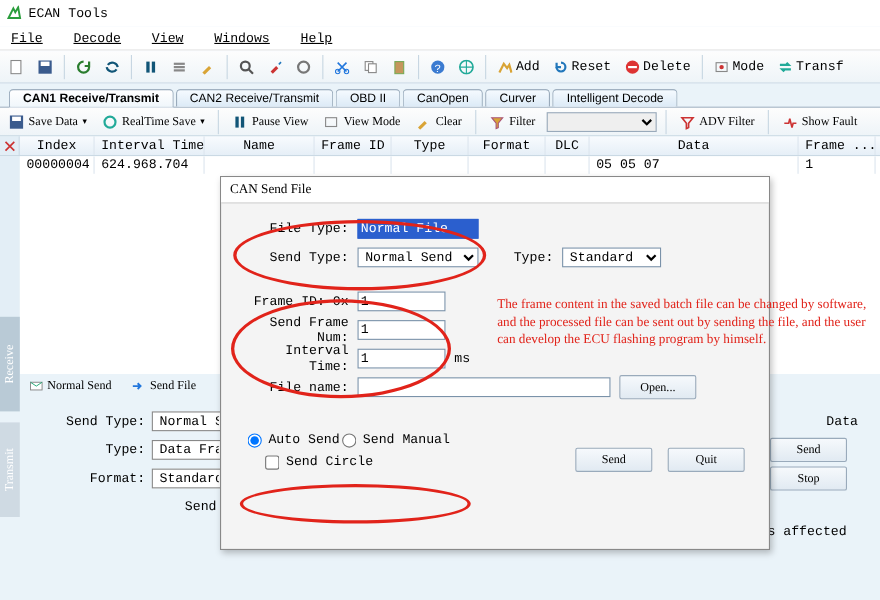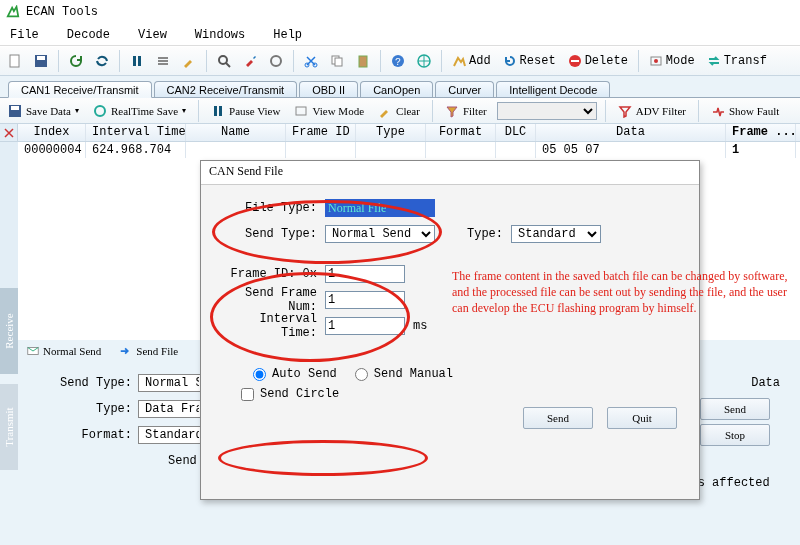--- a/index.html
+++ b/index.html
@@ -1,35 +1,35 @@
 <!DOCTYPE html>
 <html><head>
 <meta charset="utf-8">
 <style>
   * { box-sizing: border-box; margin: 0; padding: 0; }
   body { font-family: "SimSun","Courier New",monospace; font-size: 12px; background: #eaf3f9; color: #000; width: 800px; height: 545px; overflow: hidden; position: relative; }
   .titlebar { background: #fff; height: 24px; display: flex; align-items: center; padding: 0 6px; gap: 6px; }
   .title-icon { width: 14px; height: 14px; display:inline-block; }
   .menubar { background: #fff; height: 22px; display: flex; align-items: center; padding: 0 10px; gap: 28px; border-bottom: 1px solid #ddd;}
-  .menubar span { cursor: pointer; }
+  .menubar span { cursor: pointer; text-decoration: underline; }
   .toolbar { background: linear-gradient(#fdfdfd,#eef4f8); height: 30px; border-top:1px solid #fff; border-bottom: 1px solid #c7d6e2; display: flex; align-items: center; padding: 0 4px; gap: 4px; }
   .tb-btn { width: 22px; height: 22px; border-radius:2px; display:flex; align-items:center; justify-content:center; }
   .tb-sep { width:1px; height:22px; background:#c7d6e2; margin:0 2px;}
   .tb-txt { display:flex; align-items:center; gap:3px; padding:0 4px; height:22px;}
   svg { display:block; }
   .tabstrip { height: 22px; display:flex; align-items:flex-end; padding-left:8px; gap:0; background:#eaf3f9; border-bottom:1px solid #9ab; }
   .tab { padding: 2px 12px 1px; background: linear-gradient(#f5faff,#dceaf6); border:1px solid #9ab; border-bottom:none; border-radius:4px 4px 0 0; margin-right:2px; font-family: Tahoma,Arial; font-size:11px; }
-  .tab.active { background: linear-gradient(#fff,#f0f6fb); border-bottom:1px solid #f0f6fb; position:relative; top:1px; font-weight:normal;}
+  .tab.active { background: linear-gradient(#fff,#f0f6fb); border-bottom:1px solid #f0f6fb; position:relative; top:1px; font-weight:bold;}
   .subtoolbar { height:26px; background:linear-gradient(#fdfdfd,#eef4f8); border-bottom:1px solid #c7d6e2; display:flex; align-items:center; padding:0 4px; gap:6px; font-family:Tahoma; font-size:11px;}
   .subtoolbar .tb-txt { gap:4px;}
   .grid-head { display:flex; background:linear-gradient(#f8fbfe,#e6eff7); height:18px; border-bottom:1px solid #c7d6e2; }
   .grid-head div, .grid-row div { padding:1px 6px; border-right:1px solid #dce5ee; font-family:"Courier New",monospace; font-size:12px; white-space:nowrap; overflow:hidden;}
   .grid-body { background:#fff; height:198px; overflow:hidden; position:relative;}
   .grid-row { display:flex; height:16px;}
-  .col-idx{width:68px;} .col-int{width:100px;} .col-name{width:100px;} .col-fid{width:70px;} .col-type{width:70px;} .col-fmt{width:70px;} .col-dlc{width:40px;} .col-data{width:190px;} .col-last{width:70px;font-weight:bold;}
+  .col-idx{width:68px;} .col-int{width:100px;} .col-name{width:100px;} .col-fid{width:70px;} .col-type{width:70px;} .col-fmt{width:70px;} .col-dlc{width:40px;} .col-data{width:190px;} .col-last{width:70px;}
   .side-tab { position:absolute; left:0; top:164px; width:18px; height:86px; display:flex; align-items:center; justify-content:center;}
   .side-tab.receive { background:#b9cad6; }
   .side-tab.transmit { top:442px; height:86px; background:#cfdae3;}
   .side-tab span { transform: rotate(-90deg); color:#fff; font-family:Tahoma; font-size:11px; white-space:nowrap;}
   .lower-tabs { height:22px; display:flex; align-items:center; padding-left:20px; gap:6px; background:#eaf3f9;}
   .ltab { display:flex; align-items:center; gap:3px; padding:2px 6px; font-family:Tahoma; font-size:11px;}
   .ltab svg { width:14px;height:14px;}
   .transmit-panel { background:#eaf3f9; padding:8px 20px 4px 60px; font-family:"Courier New"; font-size:12px;}
   .transmit-panel .row{ display:flex; align-items:center; height:26px; gap:6px;}
   .transmit-panel label{ width:72px; text-align:right;}
@@ -37,22 +37,22 @@
   .btn { min-width:70px; height:22px; background:linear-gradient(#f6f9fc,#e1eaf2); border:1px solid #9ab; border-radius:2px; font-family:Tahoma; font-size:11px;}
   .statusline { font-family:"Courier New"; font-size:12px; padding:2px 0 0 220px;}
   
   .dialog { position:absolute; left:200px; top:160px; width:500px; height:340px; background:#f4f4f4; border:1px solid #888; box-shadow:2px 3px 6px rgba(0,0,0,0.25);}
   .dialog-title { height:24px; background:#fff; border-bottom:1px solid #ccc; padding:3px 8px; font-family:Tahoma; font-size:12px;}
   .dialog-body { padding:10px 16px; font-family:"Courier New"; font-size:12px;}
   .dialog-body .sect { color:#14489a; margin:4px 0 8px;}
   .dialog-body .frow { display:flex; align-items:center; height:26px; gap:8px;}
   .dialog-body .frow label{ width:100px; text-align:right;}
   .dialog-body input[type=text], .dialog-body select{ font-family:"Courier New"; font-size:12px; height:18px; border:1px solid #7a92a9; background:#fff; padding:0 2px;}
-  .dialog-body input.hl { background:#2b5fce; color:#5eead4; border:1px solid #2b5fce;font-family:Liberation Serif, serif;}
-  .dialog .btnrow{ display:flex; gap:18px; align-items:center; margin-top:28px; margin-left:36px;}
+  .dialog-body input.hl { background:#2b5fce; color:#ffffff; border:1px solid #2b5fce;}
+  .dialog .btnrow{ display:flex; gap:2px; align-items:center; margin-top:28px; margin-left:8px;}
   .dialog .sendbtns{ position:absolute; right:22px; bottom:70px; display:flex; gap:14px;}
   .annot { position:absolute; left:452px; top:268px; width:340px; color:#e1231a; font-family:Tahoma; font-size:12px; line-height:1.35;}
   .oval { position:absolute; border:3px solid #e1231a; border-radius:50%;}
   .chk { display:inline-flex; align-items:center; gap:4px;}
   input[type=radio],input[type=checkbox]{margin:0 2px 0 0;}
   .mainbody{position:relative;}
 </style>
 </head>
 <body>
 
@@ -384,20 +384,25 @@
     </div>
     <div class="frow">
       <label>Send Frame Num:</label>
       <input type="text" style="width: 80px;" value="1">
     </div>
     <div class="frow">
       <label>Interval Time:</label>
       <input type="text" style="width: 80px;" value="1">
       <span>ms</span>
     </div>
+    <div class="frow">
+      <label>File name:</label>
+      <input type="text" style="width: 230px;" value="">
+      <button class="btn">Open...</button>
+    </div>
     <div class="btnrow">
       <span class="chk">
           <input type="radio" checked="" style="">
           <span>Auto Send</span>
         </span>
       <span class="chk">
           <input type="radio" style="">
           <span>Send Manual</span>
         </span>
     </div>

